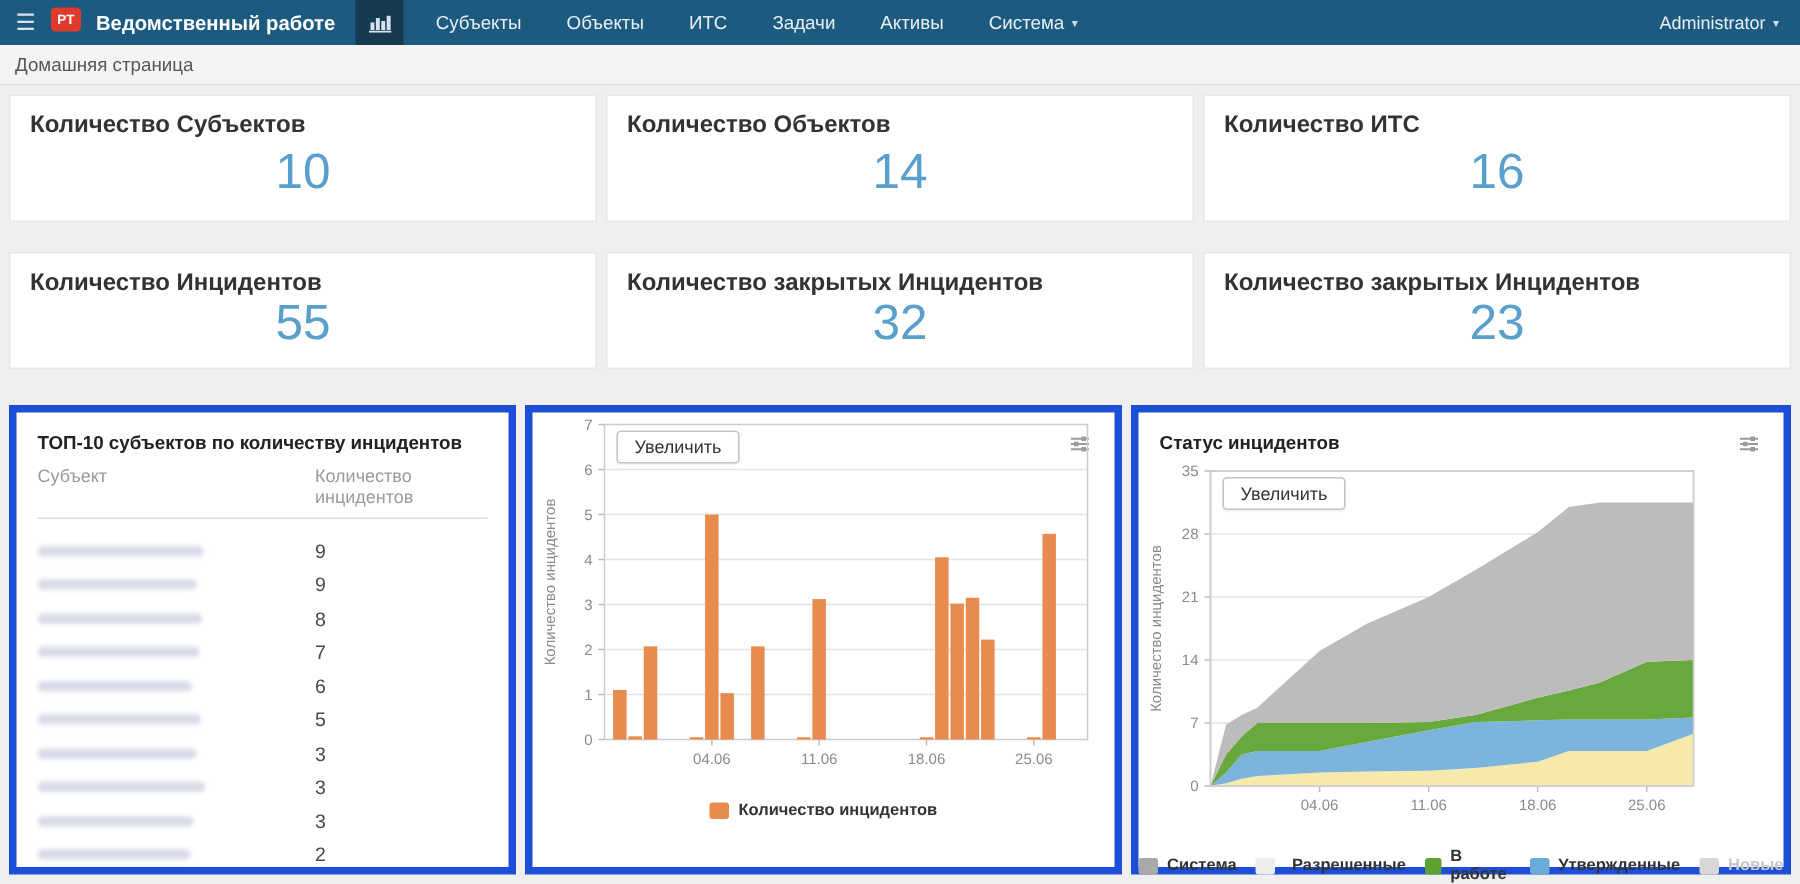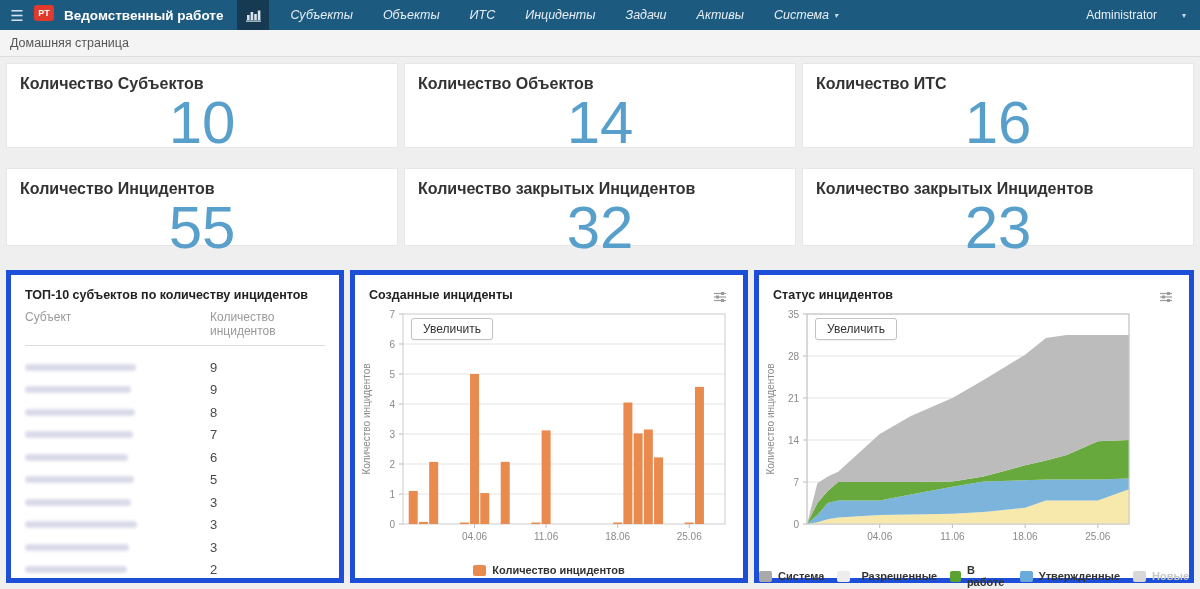--- a/index.html
+++ b/index.html
@@ -14,38 +14,38 @@
     height:30px; background:#1d5a80; display:flex; align-items:stretch;
     color:#e7eff5; font-size:12.5px;
   }
   .nav-burger { width:34px; display:flex; align-items:center; justify-content:center; cursor:pointer; }
   .burger-glyph { font-size:15px; color:#d3e2ec; line-height:1; }
   .nav-logo { width:20px; height:16px; margin:5px 6px 5px 0; background:#e03a2d; border-radius:3px;
     display:flex; align-items:center; justify-content:center; color:#fff; font-weight:bold; font-size:9px; }
   .nav-title { display:flex; align-items:center; font-size:13.5px; font-weight:bold; color:#fff; padding:0 14px 0 4px; }
   .nav-active-tile { width:32px; background:#163a51; display:flex; align-items:center; justify-content:center; cursor:pointer; }
   .nav-items { display:flex; align-items:stretch; margin-left:6px; }
-  .nav-item { display:flex; align-items:center; padding:14px 15px; cursor:pointer; white-space:nowrap;font-style:italic; }
+  .nav-item { display:flex; align-items:center; padding:14px 15px; cursor:pointer; white-space:nowrap; }
   .caret { font-size:8px; margin-left:5px; color:#cfdfe9; }
   .nav-spacer { flex:1; }
-  .nav-user { display:flex; align-items:center; padding:0 14px; cursor:pointer; font-size:12px;gap:20px; }
+  .nav-user { display:flex; align-items:center; padding:0 14px; cursor:pointer; font-size:12px; }
   
   .breadcrumb-bar { height:27px; background:#f4f4f4; border-bottom:1px solid #ddd;
     display:flex; align-items:center; padding:0 10px; color:#565656; font-size:12.5px; }
   
   .content { padding:6px; }
   .cards-grid { display:grid; grid-template-columns:repeat(3,1fr); gap:6px; }
   .row1 { margin-top:0; }
   .row1 .stat-card { height:85px; }
   .row2 { margin-top:20px; }
   .row2 .stat-card { height:78px; }
   .stat-card { background:#fff; border:1px solid #e7e7e7; display:flex; flex-direction:column; padding:11px 13px 6px; }
   .stat-title { font-size:16px; font-weight:bold; color:#333; }
   .stat-value { flex:1; display:flex; align-items:center; justify-content:center;
-    font-size:60px; color:#58a0cb; line-height:1; padding-bottom:8px; }
+    font-size:33px; color:#58a0cb; line-height:1; padding-bottom:8px; }
   .panels-grid { display:grid; grid-template-columns:repeat(3,1fr); gap:6px; margin-top:24px; }
   .panel { background:#fff; border:5px solid #1d4ed8; height:313px; position:relative; }
   .panel-title { font-size:12.5px; font-weight:bold; color:#222; padding:13px 14px 4px; }
   
   .tbl { padding:0 14px; }
   .tbl-head { display:grid; grid-template-columns:185px 1fr; color:#9a9a9a; font-size:12px;
     padding:4px 0 7px; border-bottom:1px solid #ddd; }
   .tbl-body { margin-top:10px; }
   .tbl-row { display:grid; grid-template-columns:185px 1fr; align-items:center; height:22.5px; cursor:default; }
   .redacted-bar { height:7px; border-radius:3.5px; background:#dadbe9; filter:blur(1.5px); }
@@ -85,23 +85,20 @@
       <div class="nav-item">
         <span>Субъекты</span>
       </div>
       <div class="nav-item">
         <span>Объекты</span>
       </div>
       <div class="nav-item">
         <span>ИТС</span>
       </div>
       <div class="nav-item">
-        <span>Инциденты</span>
-      </div>
-      <div class="nav-item">
         <span>Задачи</span>
       </div>
       <div class="nav-item">
         <span>Активы</span>
       </div>
       <div class="nav-item">
         <span>Система</span>
         <span class="caret">▾</span>
       </div>
     </div>
@@ -195,21 +192,20 @@
             </div>
             <div class="tbl-row">
               <div class="redacted-bar" style="width: 102px;"></div>
               <div class="tbl-count">2</div>
             </div>
           </div>
       </div>
     </div>
 
     <div class="panel">
-      <div class="panel-title">Созданные инциденты</div>
       <span class="filter-icon">
         <svg width="14" height="12" viewBox="0 0 14 12">
           <g stroke="#9a9a9a" stroke-width="1.2">
             <line x1="1" y1="2.5" x2="13" y2="2.5"></line>
               <line x1="1" y1="6" x2="13" y2="6"></line>
               <line x1="1" y1="9.5" x2="13" y2="9.5"></line>
           </g>
           <g fill="#9a9a9a">
             <rect x="8" y="1" width="3" height="3"></rect>
               <rect x="3" y="4.5" width="3" height="3"></rect>

